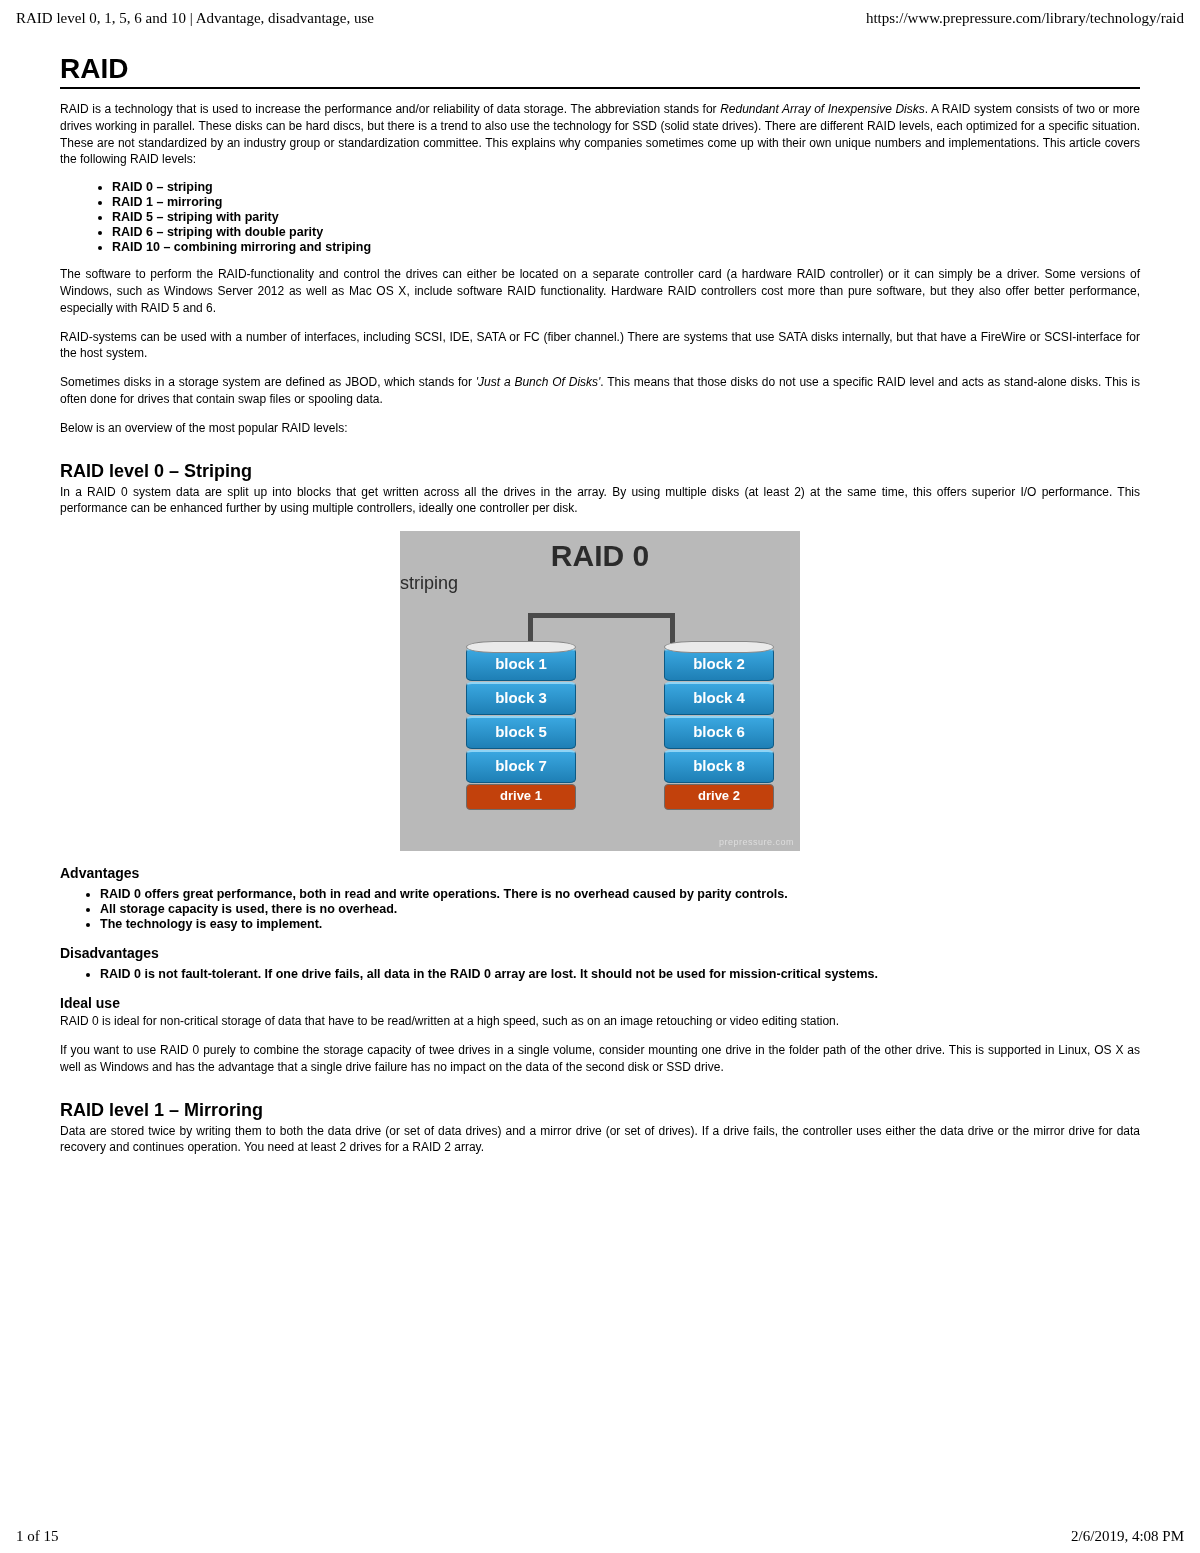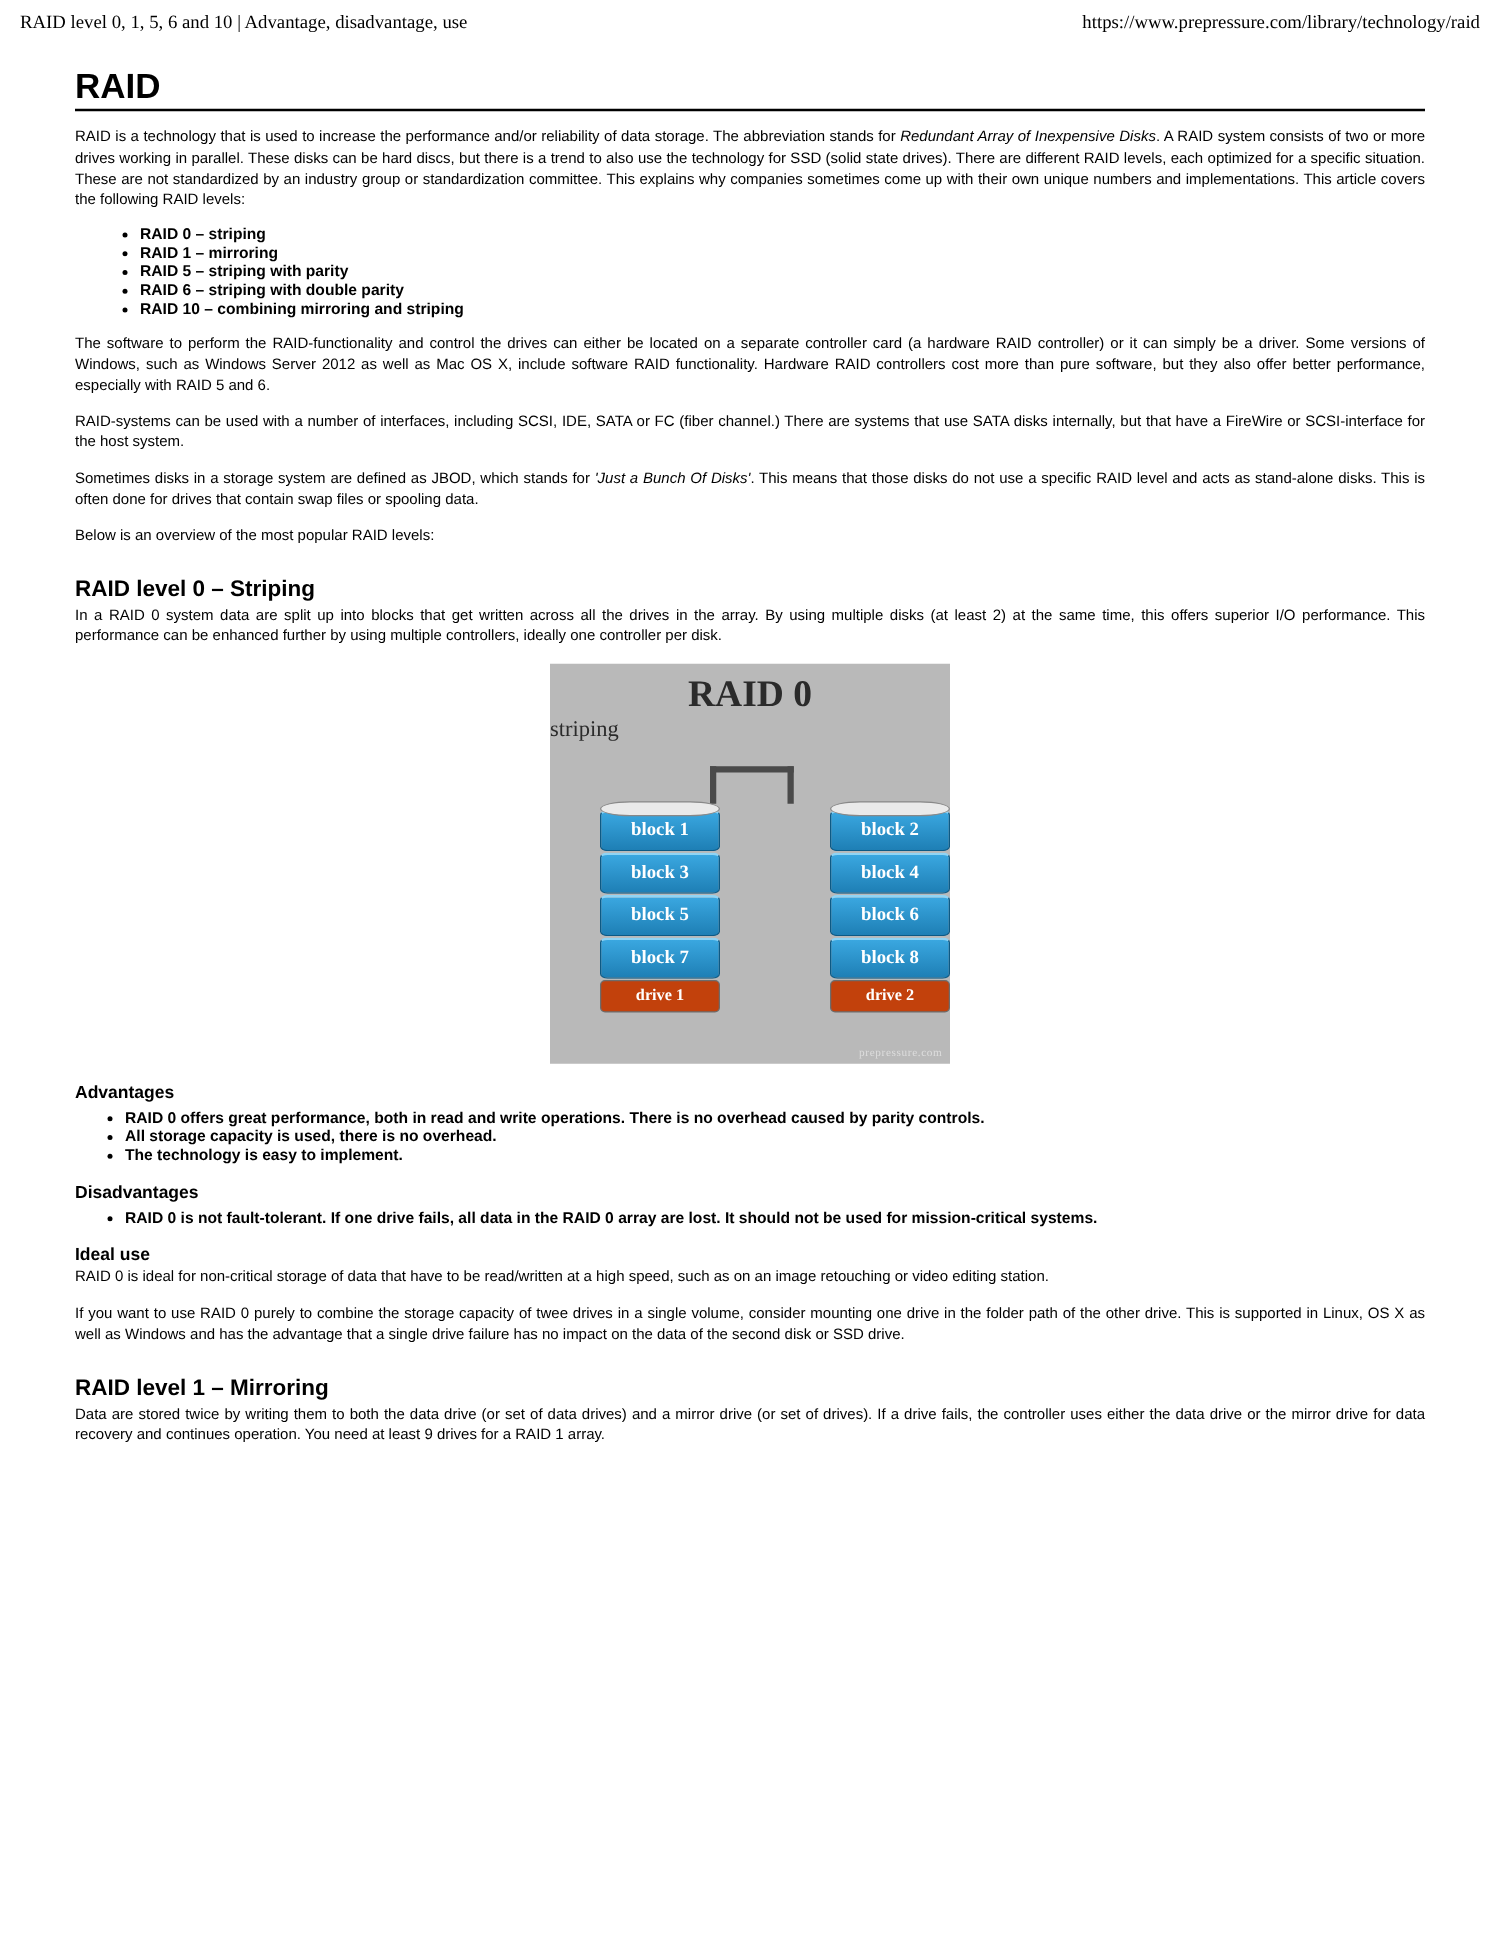--- a/index.html
+++ b/index.html
@@ -66,25 +66,24 @@
     font-size: 12.5px;
   }
   ul.bold-list li { margin: 1px 0; }
   .diagram-wrap {
     display:flex;
     justify-content:center;
     margin: 14px 0;
   }
   .diagram {
     background:#b9b9b9;
-    width: 320px;
+    width: 400px;
     height: 320px;
     position: relative;
     box-sizing:border-box;
-    font-family:Liberation Serif, serif;
   }
   .diagram-title {
     text-align:center;
     font-weight:bold;
     font-size:30px;
     color:#2b2b2b;
     padding-top:10px;
     line-height:1;
   }
   .diagram-sub {
@@ -250,18 +249,22 @@
     <h3 class="sub">Disadvantages</h3>
     <ul class="bold-list">
       <li>RAID 0 is not fault-tolerant. If one drive fails, all data in the RAID 0 array are lost. It should not be used for mission-critical systems.</li>
     </ul>
 
     <h3 class="sub">Ideal use</h3>
     <p style="margin-top:2px">RAID 0 is ideal for non-critical storage of data that have to be read/written at a high speed, such as on an image retouching or video editing station.</p>
     <p>If you want to use RAID 0 purely to combine the storage capacity of twee drives in a single volume, consider mounting one drive in the folder path of the other drive. This is supported in Linux, OS X as well as Windows and has the advantage that a single drive failure has no impact on the data of the second disk or SSD drive.</p>
 
     <h2 class="section">RAID level 1 – Mirroring</h2>
-    <p style="margin-top:2px">Data are stored twice by writing them to both the data drive (or set of data drives) and a mirror drive (or set of drives). If a drive fails, the controller uses either the data drive or the mirror drive for data recovery and continues operation. You need at least 9 drives for a RAID 1 array.</p>
+    <p style="margin-top:2px">Data are stored twice by writing them to both the data drive (or set of data drives) and a mirror drive (or set of drives). If a drive fails, the controller uses either the data drive or the mirror drive for data recovery and continues operation. You need at least 2 drives for a RAID 2 array.</p>
 
   </div>
 
+  <div class="footer">
+    <div>1 of 15</div>
+    <div>2/6/2019, 4:08 PM</div>
+  </div>
 
 </div>
 
 </body></html>

